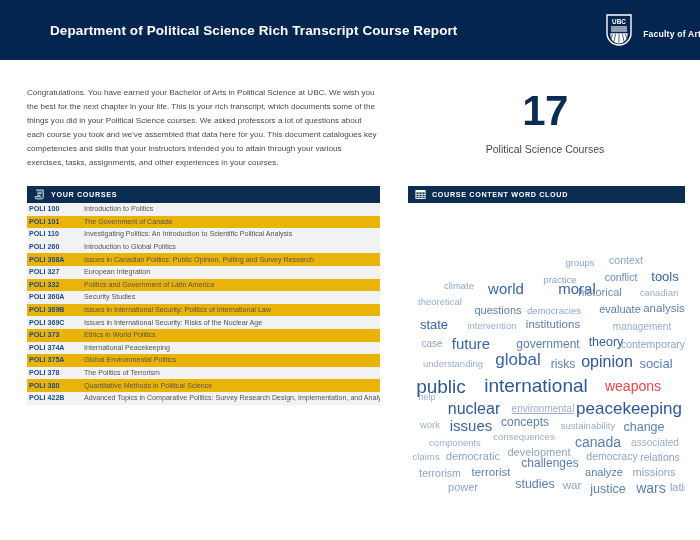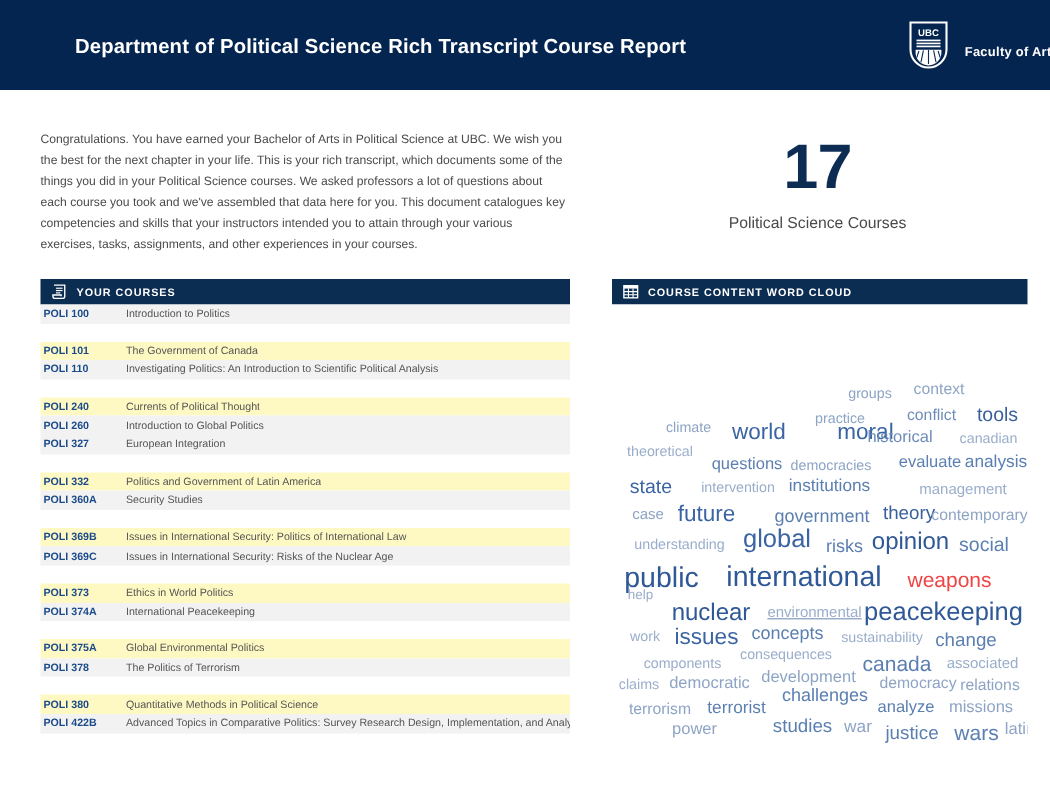--- a/index.html
+++ b/index.html
@@ -125,21 +125,21 @@
   #courses-panel { left: 27px; top: 186px; width: 353px; }
   #courses-list { width: 100%; }
   .course-row {
     display: flex;
     align-items: center;
     height: 12.6px;
     overflow: hidden;
     white-space: nowrap;
   }
   .course-row.odd { background: #f2f2f2; }
-  .course-row.even { background: #fef9c3; margin-top: 12px; }
+  .course-row.even { background: #eab308; }
   .course-code {
     width: 55px;
     flex: none;
     padding-left: 2px;
     color: #1b4a8a;
     font-size: 7.1px;
     font-weight: 700;
   }
   .course-name {
     color: #555555;
@@ -208,27 +208,27 @@
         <span class="course-name">Introduction to Politics</span>
       </div>
       <div class="course-row even">
         <span class="course-code">POLI 101</span>
         <span class="course-name">The Government of Canada</span>
       </div>
       <div class="course-row odd">
         <span class="course-code">POLI 110</span>
         <span class="course-name">Investigating Politics: An Introduction to Scientific Political Analysis</span>
       </div>
-      <div class="course-row even">
-        <span class="course-code">POLI 240</span>
-        <span class="course-name">Currents of Political Thought</span>
-      </div>
       <div class="course-row odd">
         <span class="course-code">POLI 260</span>
         <span class="course-name">Introduction to Global Politics</span>
+      </div>
+      <div class="course-row even">
+        <span class="course-code">POLI 308A</span>
+        <span class="course-name">Issues in Canadian Politics: Public Opinion, Polling and Survey Research</span>
       </div>
       <div class="course-row odd">
         <span class="course-code">POLI 327</span>
         <span class="course-name">European Integration</span>
       </div>
       <div class="course-row even">
         <span class="course-code">POLI 332</span>
         <span class="course-name">Politics and Government of Latin America</span>
       </div>
       <div class="course-row odd">

